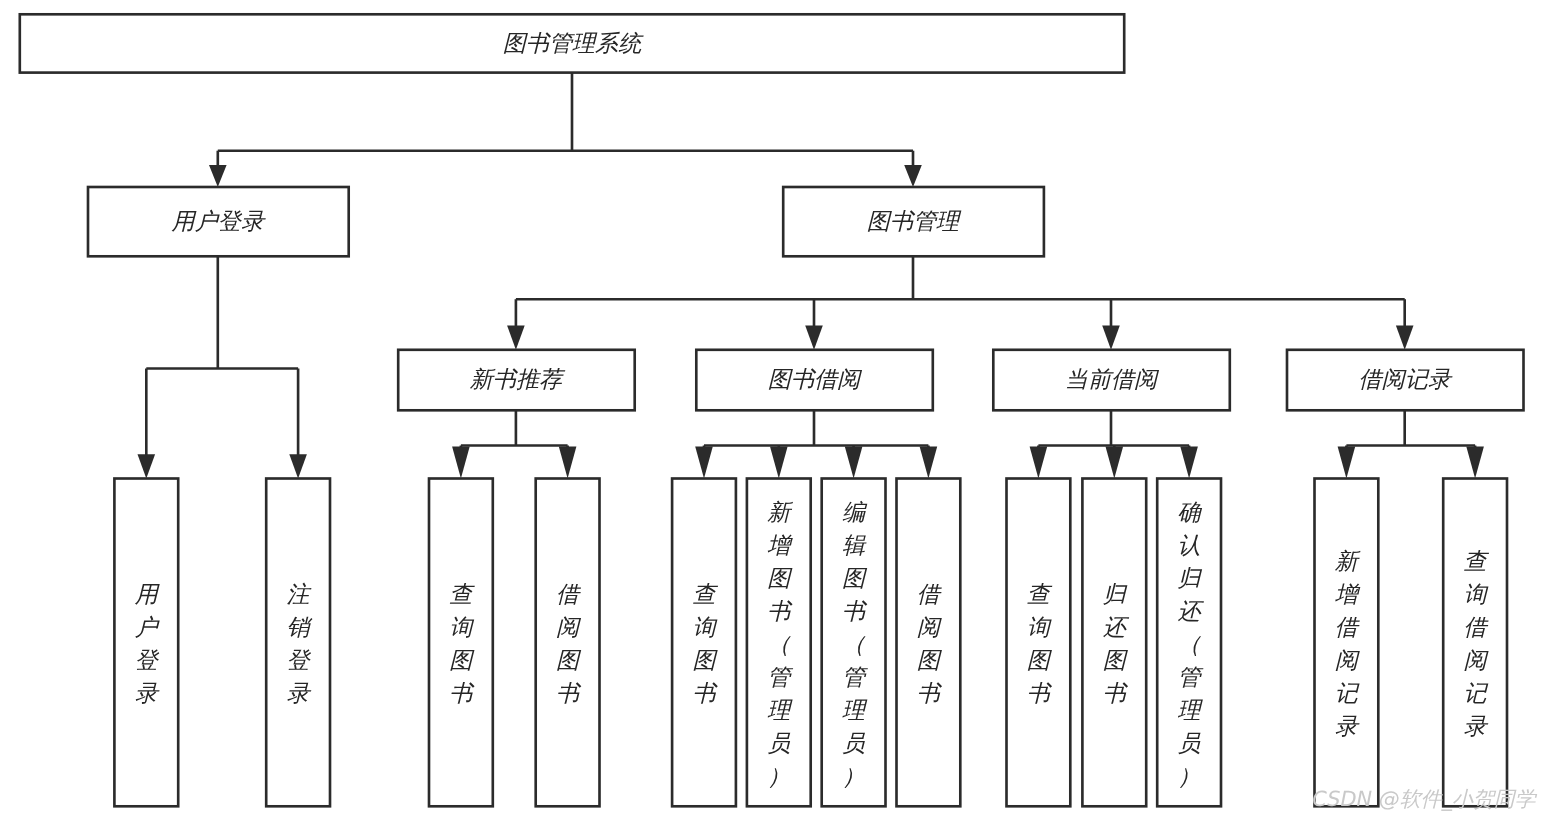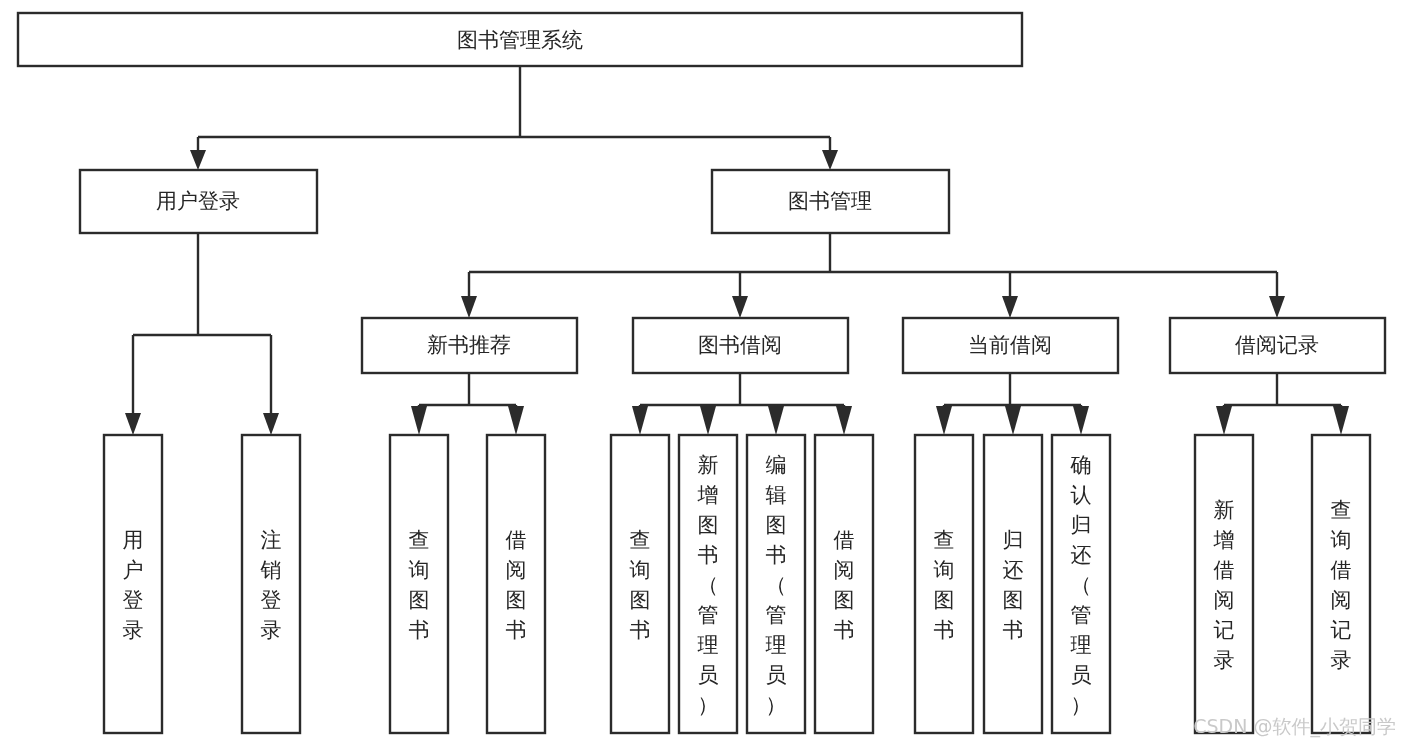--- a/index.html
+++ b/index.html
@@ -12,20 +12,21 @@
     width: 1405px;
     height: 747px;
     overflow: hidden;
     font-family: "DejaVu Sans", "Liberation Sans", sans-serif;
   }
   #diagram-root {
     position: relative;
     width: 1405px;
     height: 747px;
     background: #ffffff;
+    font-style: italic;
   }
   svg#diagram-canvas {
     position: absolute;
     left: 0;
     top: 0;
     width: 1405px;
     height: 747px;
     display: block;
   }
   .node-box {

